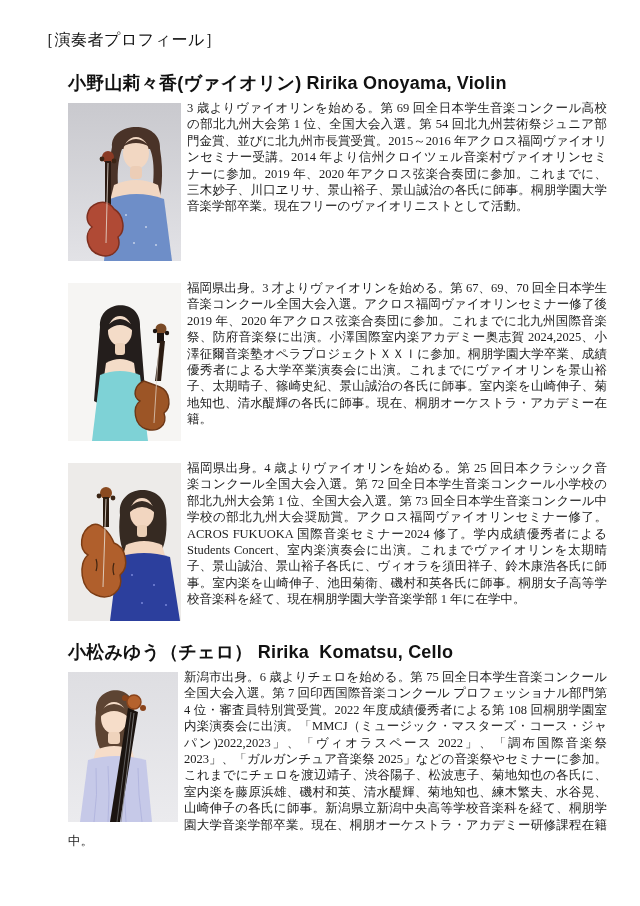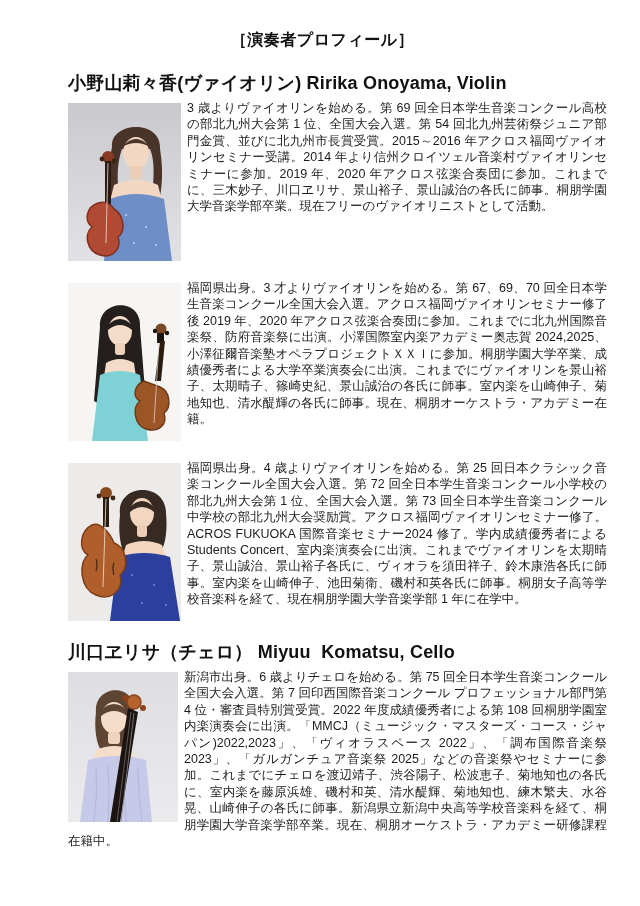--- a/index.html
+++ b/index.html
@@ -3,38 +3,39 @@
 <meta charset="utf-8">
 <style>
   html,body{margin:0;padding:0;}
   body{
     width:640px;height:906px;background:#ffffff;overflow:hidden;
     font-family:"Liberation Sans","DejaVu Sans",sans-serif;
     color:#1a1a1a;
   }
   .page{box-sizing:border-box;width:640px;padding:26px 33px 0 38px;}
   .doc-title{
-    text-align:center;font-size:16px;font-weight:700;color:#111;
+    text-align:left;font-size:16px;font-weight:400;color:#111;
     margin:4px 0 20px 0;letter-spacing:.5px;
   }
   .performer{margin-bottom:17px;padding-left:30px;}
   .performer::after{content:"";display:block;clear:both;}
   .performer-heading{
     font-size:18px;font-weight:700;color:#111;margin:0 0 5px 0;
     white-space:pre-wrap;letter-spacing:.2px;
   }
   .photo{
     float:left;width:113px;height:158px;margin:3px 6px 2px 0;
     overflow:hidden;
   }
   .photo--cello{width:110px;height:150px;}
   .photo svg{display:block;width:100%;height:100%;}
   .bio{
     margin:0;font-size:12.5px;line-height:16.4px;text-align:justify;
     color:#1c1c1c;
+    font-family:Liberation Serif, serif;
   }
 </style>
 </head>
 <body>
 
 <div class="page">
 
   <div class="doc-title">［演奏者プロフィール］</div>
 
   <section class="performer">
@@ -111,21 +112,21 @@
         <rect x="35" y="34" width="6" height="30" fill="#2b1c10"></rect>
         <path d="M24,62 C12,68 10,86 20,92 C10,100 12,126 28,132 C42,138 56,128 52,112 C62,104 58,84 46,80 C42,70 32,58 24,62 Z" fill="#b05f2c" stroke="#7c3c14" stroke-width="1.5"></path>
         <line x1="38" y1="36" x2="35" y2="124" stroke="#e6dcd0" stroke-width="1" opacity=".85"></line>
         <path d="M28,96 q2,6 0,12 M46,100 q-2,6 0,12" stroke="#402410" stroke-width="1.2" fill="none"></path>
       </svg>
     </div>
     <p class="bio">福岡県出身。4 歳よりヴァイオリンを始める。第 25 回日本クラシック音楽コンクール全国大会入選。第 72 回全日本学生音楽コンクール小学校の部北九州大会第 1 位、全国大会入選。第 73 回全日本学生音楽コンクール中学校の部北九州大会奨励賞。アクロス福岡ヴァイオリンセミナー修了。ACROS FUKUOKA 国際音楽セミナー2024 修了。学内成績優秀者による Students Concert、室内楽演奏会に出演。これまでヴァイオリンを太期晴子、景山誠治、景山裕子各氏に、ヴィオラを須田祥子、鈴木康浩各氏に師事。室内楽を山崎伸子、池田菊衛、磯村和英各氏に師事。桐朋女子高等学校音楽科を経て、現在桐朋学園大学音楽学部 1 年に在学中。</p>
   </section>
 
   <section class="performer">
-    <h2 class="performer-heading">川口ヱリサ（チェロ） Miyuu  Komatsu, Cello</h2>
+    <h2 class="performer-heading">小松みゆう（チェロ） Ririka  Komatsu, Cello</h2>
     <div class="photo photo--cello" title="若い女性の写真：薄紫のドレス、チェロのネックを持つ、グレー背景">
       <svg viewBox="0 0 110 150" aria-hidden="true">
         <defs>
           <linearGradient id="bg4" x1="0" y1="0" x2="0" y2="1">
             <stop offset="0" stop-color="#dedee2"></stop>
               <stop offset="1" stop-color="#ebebee"></stop>
           </linearGradient>
         </defs>
         <rect width="110" height="150" fill="url(#bg4)"></rect>
         <path d="M28,40 C26,12 68,10 66,40 C68,60 64,74 58,80 L34,80 C28,72 26,56 28,40 Z" fill="#5d4433"></path>

